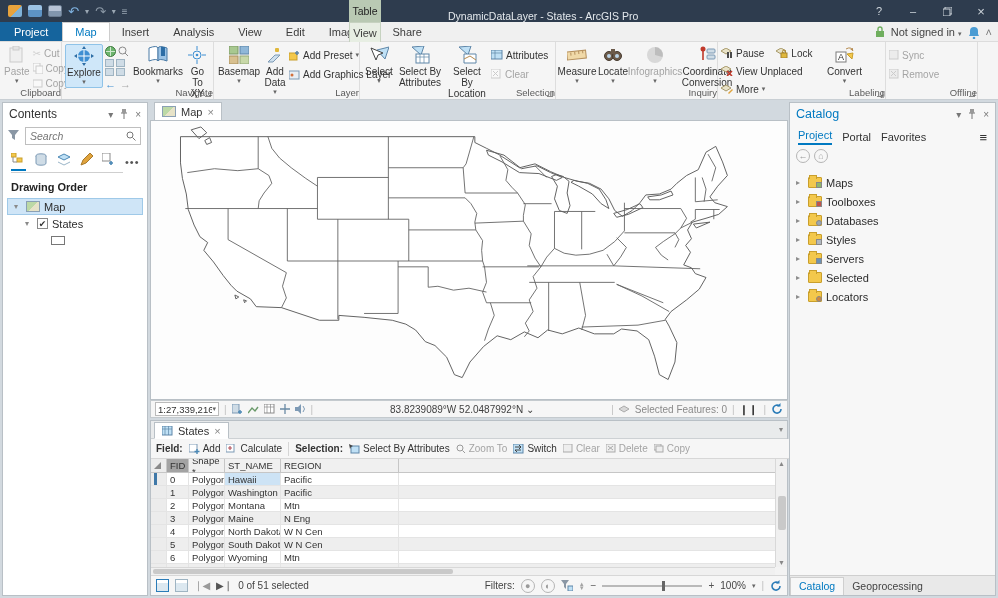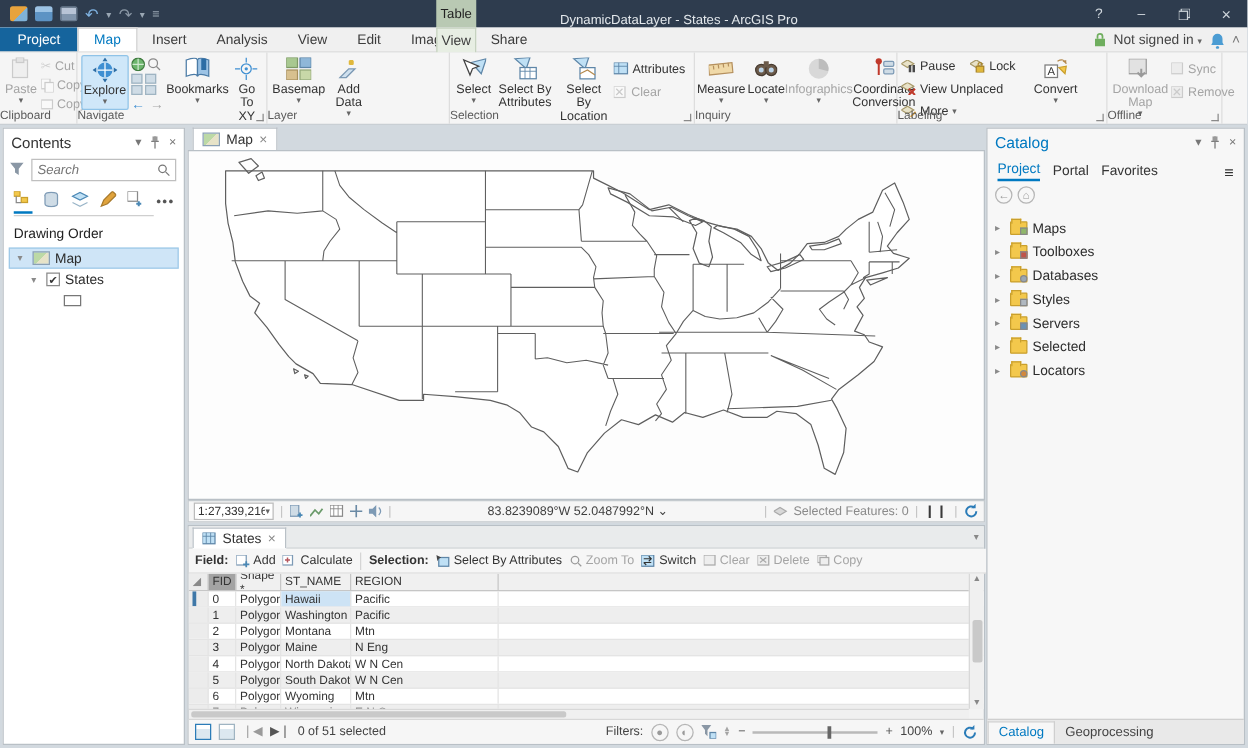--- a/index.html
+++ b/index.html
@@ -23,21 +23,21 @@
   
   .tabrow{left:0;top:22px;width:998px;height:20px;background:#f0f0f0;border-bottom:1px solid #dcdcdc;display:flex;align-items:stretch}
   .rtab{padding:0 12px;display:flex;align-items:center;font-size:11px;color:#3c3c3c}
   .rtab.project{background:#15649d;color:#fff;padding:0 14px}
   .rtab.active{background:#fff;color:#0079c1;border:1px solid #cdcdcd;border-bottom:none}
   .rtab.ctx{background:#e7eee3;border:1px solid #c6d2c0;border-bottom:none;position:absolute;left:349px;top:0;height:20px;width:32px;justify-content:center;padding:0}
   .tabrow-right{position:absolute;right:6px;top:0;height:20px;display:flex;align-items:center;gap:6px;color:#444}
   
   .ribbon{left:0;top:42px;width:998px;height:58px;background:#f5f5f5;border-bottom:1px solid #c9cfd4;display:flex}
   .rgroup{position:relative;border-right:1px solid #ddd;padding:2px 3px 12px 3px;display:flex;align-items:flex-start;gap:2px}
-  .rgroup .glabel{position:absolute;bottom:0;left:0;right:0;text-align:left;font-size:9.5px;color:#5a5a5a;padding-bottom:1px}
+  .rgroup .glabel{position:absolute;bottom:0;left:0;right:0;text-align:right;font-size:9.5px;color:#5a5a5a;padding-bottom:1px}
   .launcher{position:absolute;right:2px;bottom:2px;width:6px;height:6px;border-right:1px solid #8a8a8a;border-bottom:1px solid #8a8a8a}
   .rbtn-lg{width:38px;display:flex;flex-direction:column;align-items:center;text-align:center;font-size:10px;line-height:1.1;padding:1px;color:#333}
   .rbtn-lg .bicon{width:22px;height:20px;display:flex;align-items:center;justify-content:center;margin-bottom:1px}
   .rbtn-lg.sel{background:#cfe7f9;border:1px solid #8fc3e8;border-radius:2px}
   .rbtn-sm{display:flex;align-items:center;gap:3px;font-size:10px;height:14px;color:#333;white-space:nowrap}
   .dis{color:#a4a4a4!important}
   .dis .ic{opacity:.45;filter:grayscale(1)}
   .ic{display:inline-block}
   .caret{font-size:7px;color:#666}
   .minicol{display:flex;flex-direction:column;justify-content:flex-start;gap:1px}
@@ -56,21 +56,21 @@
   .folder:before{content:"";position:absolute;left:0;top:-3px;width:6px;height:3px;background:#f3c84c;border:1px solid #c99f2c;border-bottom:none}
   .badge{position:absolute;right:-1px;bottom:-1px;width:6px;height:6px;border:1px solid #888}
   
   .contents{left:2px;top:102px;width:146px;height:494px}
   .c-search{position:absolute;left:22px;top:24px;right:6px}
   .funnel{position:absolute;left:5px;top:27px}
   .c-icons{position:absolute;left:8px;top:50px;display:flex;gap:9px;align-items:center}
   .c-icons .tabu{border-bottom:2px solid transparent;padding-bottom:3px}
   .c-icons .tabu.on{border-bottom:2px solid #0079c1}
   .c-underline{position:absolute;left:8px;top:69px;width:112px;border-bottom:1px solid #cfcfcf}
-  .c-head{position:absolute;left:8px;top:78px;font-weight:normal;font-size:11px;color:#222}
+  .c-head{position:absolute;left:8px;top:78px;font-weight:bold;font-size:11px;color:#222}
   .row-sel{background:#cfe5f7;border:1px solid #9fc9e8}
   .chk{width:11px;height:11px;background:#fff;border:1px solid #8a8a8a;font-size:9px;line-height:10px;text-align:center;color:#333}
   .swatch{width:14px;height:9px;background:#fff;border:1px solid #777}
   .mapthumb{width:14px;height:11px;background:linear-gradient(135deg,#bcd9a6 50%,#e7e3c8 50%);border:1px solid #8aa0b5}
   
   .center{left:150px;top:102px;width:638px;height:494px}
   .vtab{position:absolute;display:flex;align-items:center;gap:5px;background:#fff;border:1px solid #b9c0c6;border-bottom:none;padding:0 7px;font-size:11px;height:18px}
   .mapcanvas{position:absolute;left:0;top:18px;width:638px;height:280px;background:#fdfdfd;border:1px solid #b9c0c6}
   .mapstatus{position:absolute;left:0;top:298px;width:638px;height:18px;background:#f6f6f6;border:1px solid #c4cace;display:flex;align-items:center;padding:0 4px;gap:5px;font-size:10px;color:#444}
   .scalebox{width:64px;height:14px;border:1px solid #bbb;background:#fff;display:flex;align-items:center;padding:0 2px}
@@ -311,20 +311,41 @@
     <div class="rbtn-lg" style="width:32px">
       <span class="bicon">
           <svg width="18" height="18">
             <path d="M2,16 L9,9 h5 l-7,7 z" fill="#cfe0ee" stroke="#7d9ab5"></path>
             <path d="M11,2 v4 M9,4 h4" stroke="#e0b83c" stroke-width="3"></path>
           </svg>
         </span>
       <span>Add Data</span>
         <span class="caret">▾</span>
     </div>
+    <div class="minicol" style="padding-top:4px;gap:5px">
+      <div class="rbtn-sm">
+          <span class="ic">
+            <svg width="11" height="11">
+              <rect x="0" y="3" width="8" height="7" fill="#f3c84c" stroke="#c99f2c"></rect>
+              <path d="M8,1 v4 M6,3 h4" stroke="#5e86a8" stroke-width="1.6"></path>
+            </svg>
+          </span>
+          <span>Add Preset</span>
+          <span class="caret">▾</span>
+        </div>
+      <div class="rbtn-sm">
+          <span class="ic">
+            <svg width="11" height="11">
+              <rect x="0" y="2" width="10" height="8" fill="#e8edf2" stroke="#7d9ab5"></rect>
+              <circle cx="3" cy="6" r="1.5" fill="#d2703c"></circle>
+            </svg>
+          </span>
+          <span>Add Graphics Layer</span>
+        </div>
+    </div>
     <div class="glabel">Layer</div>
   </div>
 
   <div class="rgroup" style="width:196px">
     <div class="rbtn-lg" style="width:32px">
       <span class="bicon">
           <svg width="20" height="18">
             <path d="M8,4 l12,-3 -4,12 z" fill="#bfe0f5" stroke="#5e86a8"></path>
             <path d="M2,2 l5,12 2,-5 5,-2 z" fill="#fff" stroke="#444"></path>
           </svg>
@@ -479,30 +500,20 @@
           </svg>
         </span>
       <span>Convert</span>
         <span class="caret">▾</span>
     </div>
     <div class="launcher"></div>
     <div class="glabel">Labeling</div>
   </div>
 
   <div class="rgroup" style="width:92px">
-    <div class="rbtn-lg dis" style="width:48px">
-      <span class="bicon">
-          <svg width="18" height="16">
-            <rect x="0" y="0" width="14" height="12" fill="#e2e2e2" stroke="#9a9a9a"></rect>
-            <path d="M10,8 v6 M7,11 l3,3 3,-3" fill="none" stroke="#9a9a9a" stroke-width="1.6"></path>
-          </svg>
-        </span>
-      <span>Download Map</span>
-        <span class="caret">▾</span>
-    </div>
     <div class="minicol" style="padding-top:4px;gap:5px">
       <div class="rbtn-sm dis">
           <span class="ic">
             <svg width="10" height="10">
               <rect x="0" y="0" width="9" height="9" fill="#e2e2e2" stroke="#9a9a9a"></rect>
             </svg>
           </span>
           <span>Sync</span>
         </div>
       <div class="rbtn-sm dis">

